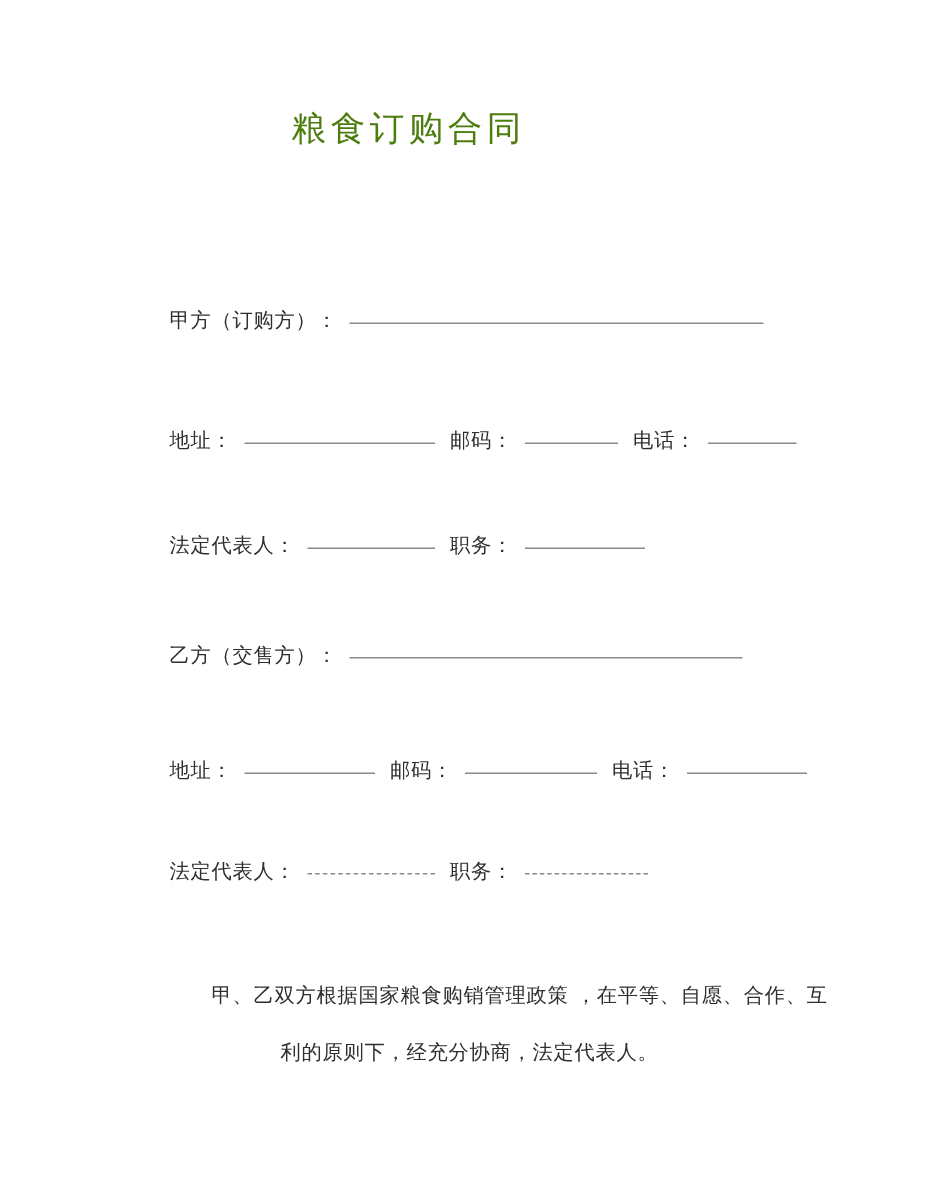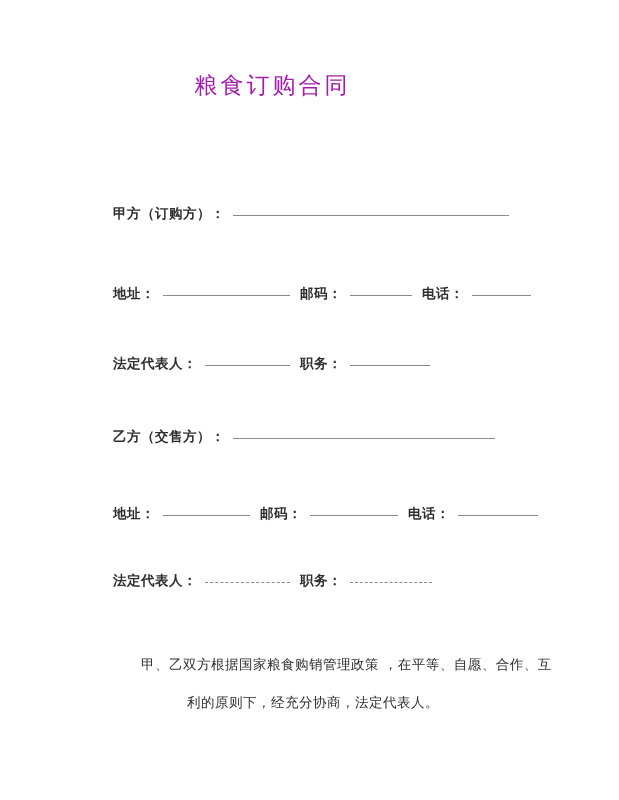--- a/index.html
+++ b/index.html
@@ -25,40 +25,39 @@
   
   .doc-title {
     position: absolute;
     top: 70px;
     left: 0;
     width: 545px;
     text-align: center;
     font-family: "DejaVu Serif", serif;
     font-size: 23px;
     letter-spacing: 3px;
-    color: #a21caf;
+    color: #4d7c0f;
     white-space: nowrap;
   }
 
   
   .form-row {
     position: absolute;
     left: 113px;
     display: flex;
     align-items: baseline;
     white-space: nowrap;
     font-size: 13.5px;
     letter-spacing: 0.5px;
     color: #2e2e2e;
   }
   .field-label {
     font-size: 13.5px;
     letter-spacing: 0.5px;
     color: #2e2e2e;
-    font-weight: bold;
   }
 
   
   .rule {
     display: inline-block;
     height: 0;
     border-bottom: 1.2px solid #8a8a8a;
     vertical-align: baseline;
     position: relative;
     top: -2px;

